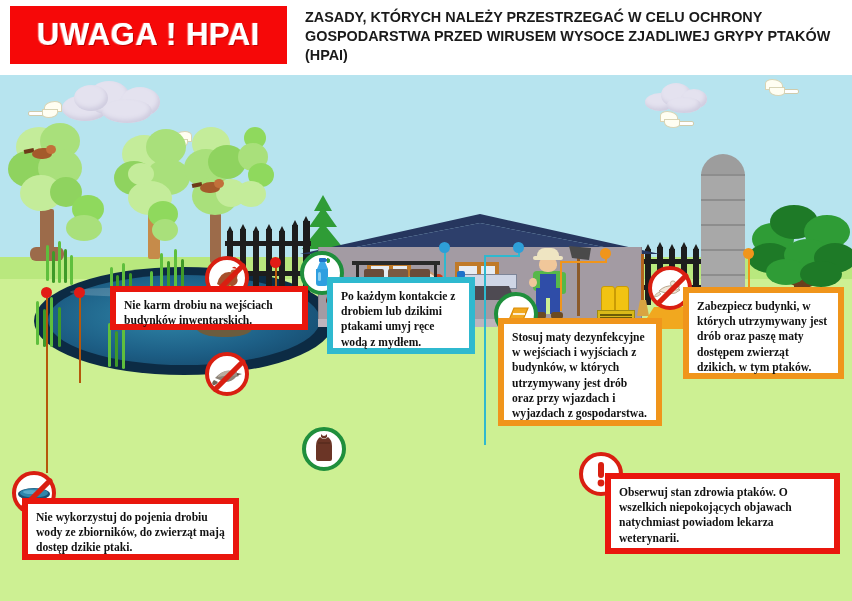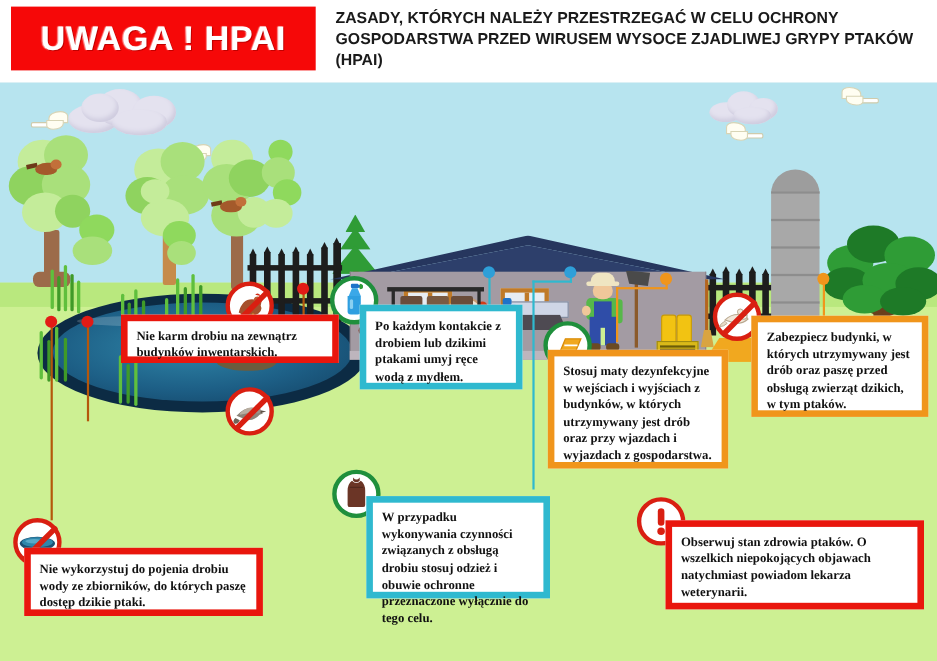--- a/index.html
+++ b/index.html
@@ -630,41 +630,38 @@
   </div>
 
   <div class="badge ring-red" style="left:579px;top:452px;">
     <svg viewBox="0 0 36 36" style="position:absolute;left:0;top:0;width:36px;height:36px;">
       <rect x="15" y="6" width="6" height="16" rx="3" fill="#d91f11"></rect>
       <circle cx="18" cy="27" r="3.4" fill="#d91f11"></circle>
     </svg>
   </div>
 
   <div class="tbox red" style="left:110px;top:286px;width:198px;height:44px;">
-    <div class="inner">Nie karm drobiu na zewnątrz budynków inwentarskich.</div>
+    <div class="inner">Nie karm drobiu na wejściach budynków inwentarskich.</div>
   </div>
 
 
   <div class="tbox red" style="left:22px;top:498px;width:217px;height:62px;">
-    <div class="inner">Nie wykorzystuj do pojenia drobiu wody ze zbiorników, do których paszę dostęp dzikie ptaki.</div>
+    <div class="inner">Nie wykorzystuj do pojenia drobiu wody ze zbiorników, do zwierząt mają dostęp dzikie ptaki.</div>
   </div>
 
   <div class="tbox orange" style="left:498px;top:318px;width:164px;height:108px;">
     <div class="inner">Stosuj maty dezynfekcyjne w wejściach i wyjściach z budynków, w których utrzymywany jest drób oraz przy wjazdach i wyjazdach z gospodarstwa.</div>
   </div>
 
   <div class="tbox cyan" style="left:327px;top:277px;width:148px;height:77px;">
     <div class="inner">Po każdym kontakcie z drobiem lub dzikimi ptakami umyj ręce wodą z mydłem.</div>
   </div>
 
   <div class="tbox orange" style="left:683px;top:287px;width:161px;height:92px;">
-    <div class="inner">Zabezpiecz budynki, w których utrzymywany jest drób oraz paszę przed obsługą zwierząt dzikich, w tym ptaków.</div>
-  </div>
-
-  <div class="tbox cyan" style="left:333px;top:451px;width:167px;height:93px;">
-    <div class="inner">W przypadku wykonywania czynności związanych z obsługą drobiu stosuj odzież i obuwie ochronne przeznaczone wyłącznie do tego celu.</div>
-  </div>
+    <div class="inner">Zabezpiecz budynki, w których utrzymywany jest drób oraz paszę maty dostępem zwierząt dzikich, w tym ptaków.</div>
+  </div>
+
 
   <div class="tbox red" style="left:605px;top:473px;width:235px;height:81px;">
     <div class="inner">Obserwuj stan zdrowia ptaków. O wszelkich niepokojących objawach natychmiast powiadom lekarza weterynarii.</div>
   </div>
 
 </div>
 
 </body></html>

